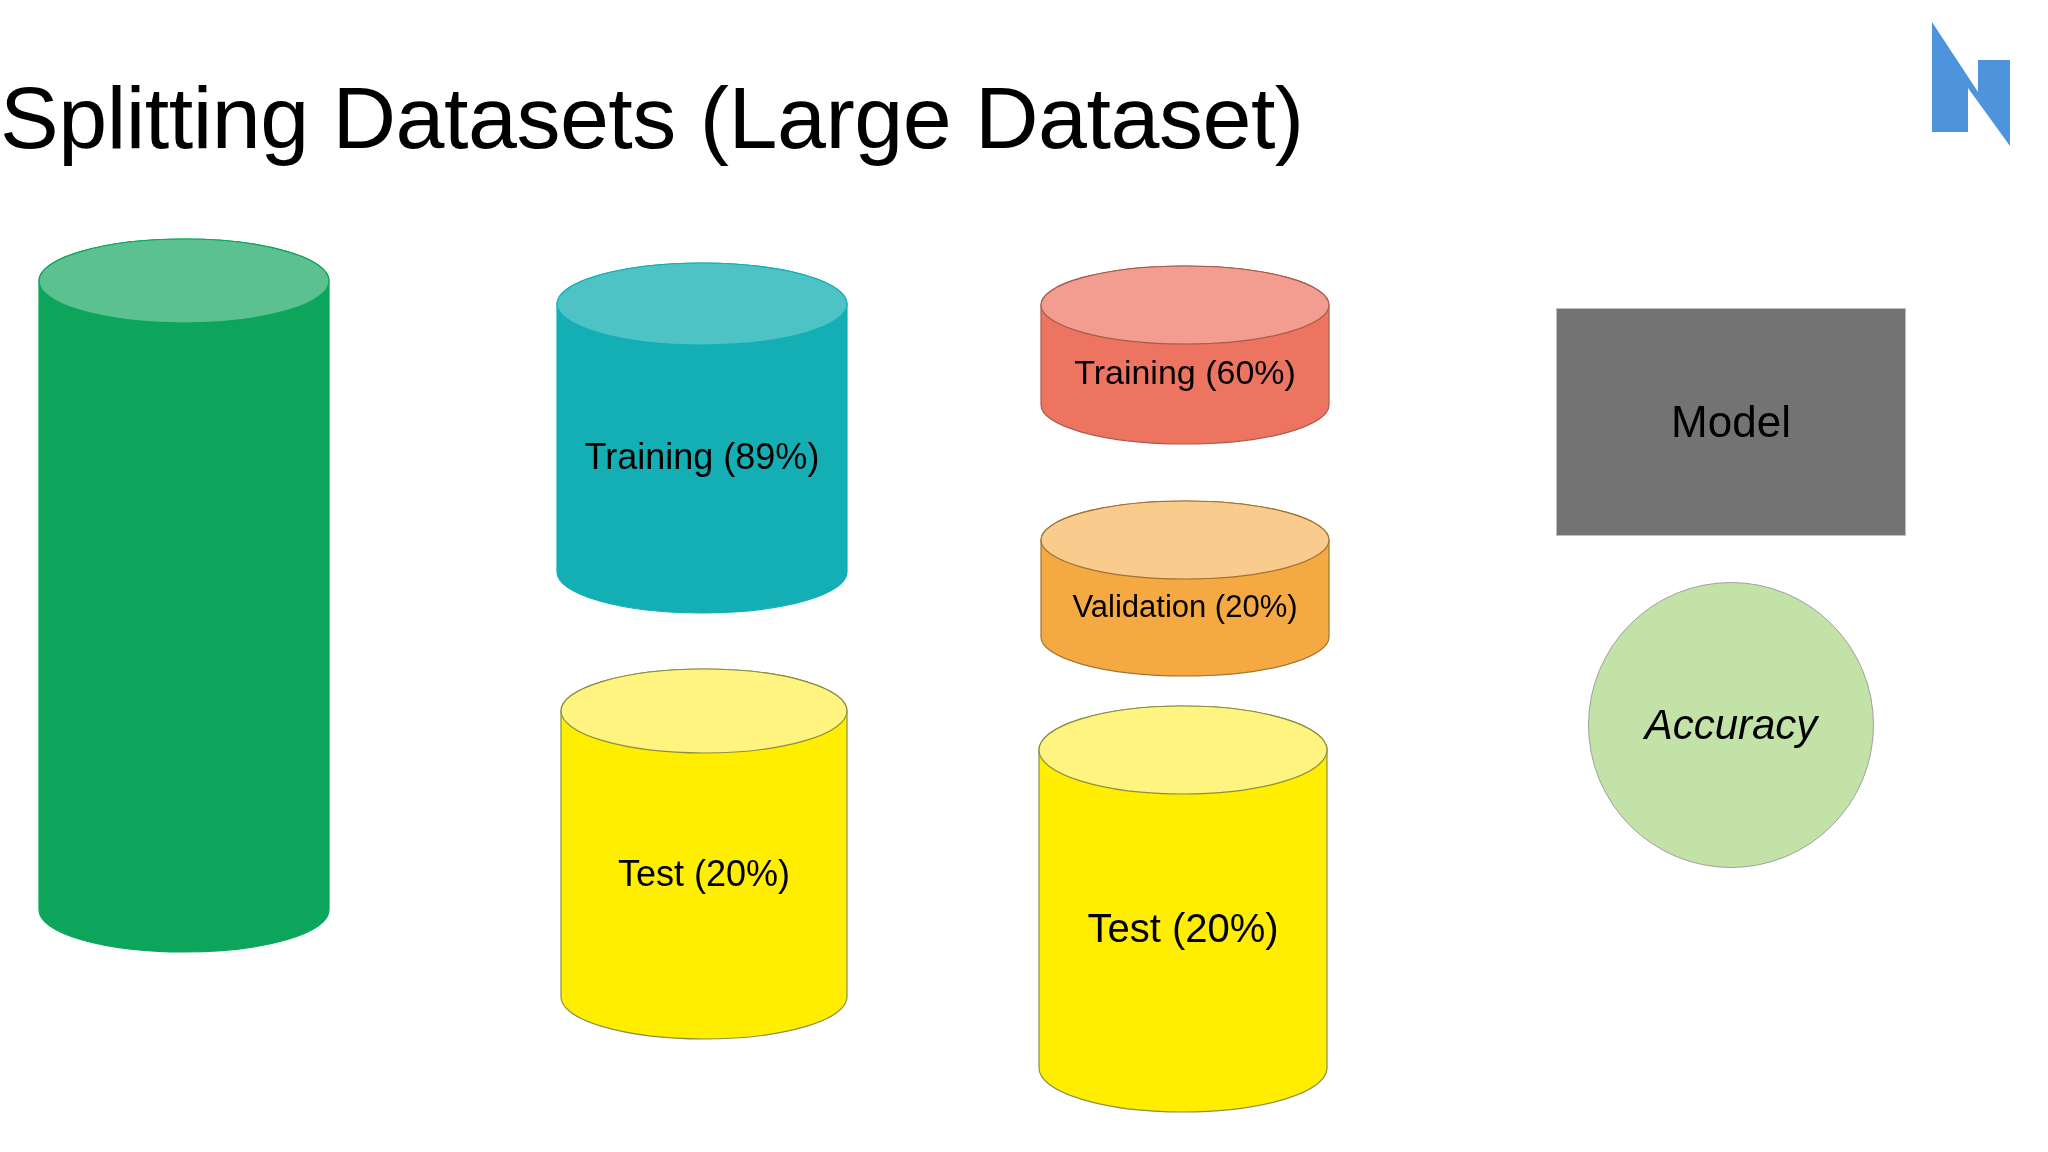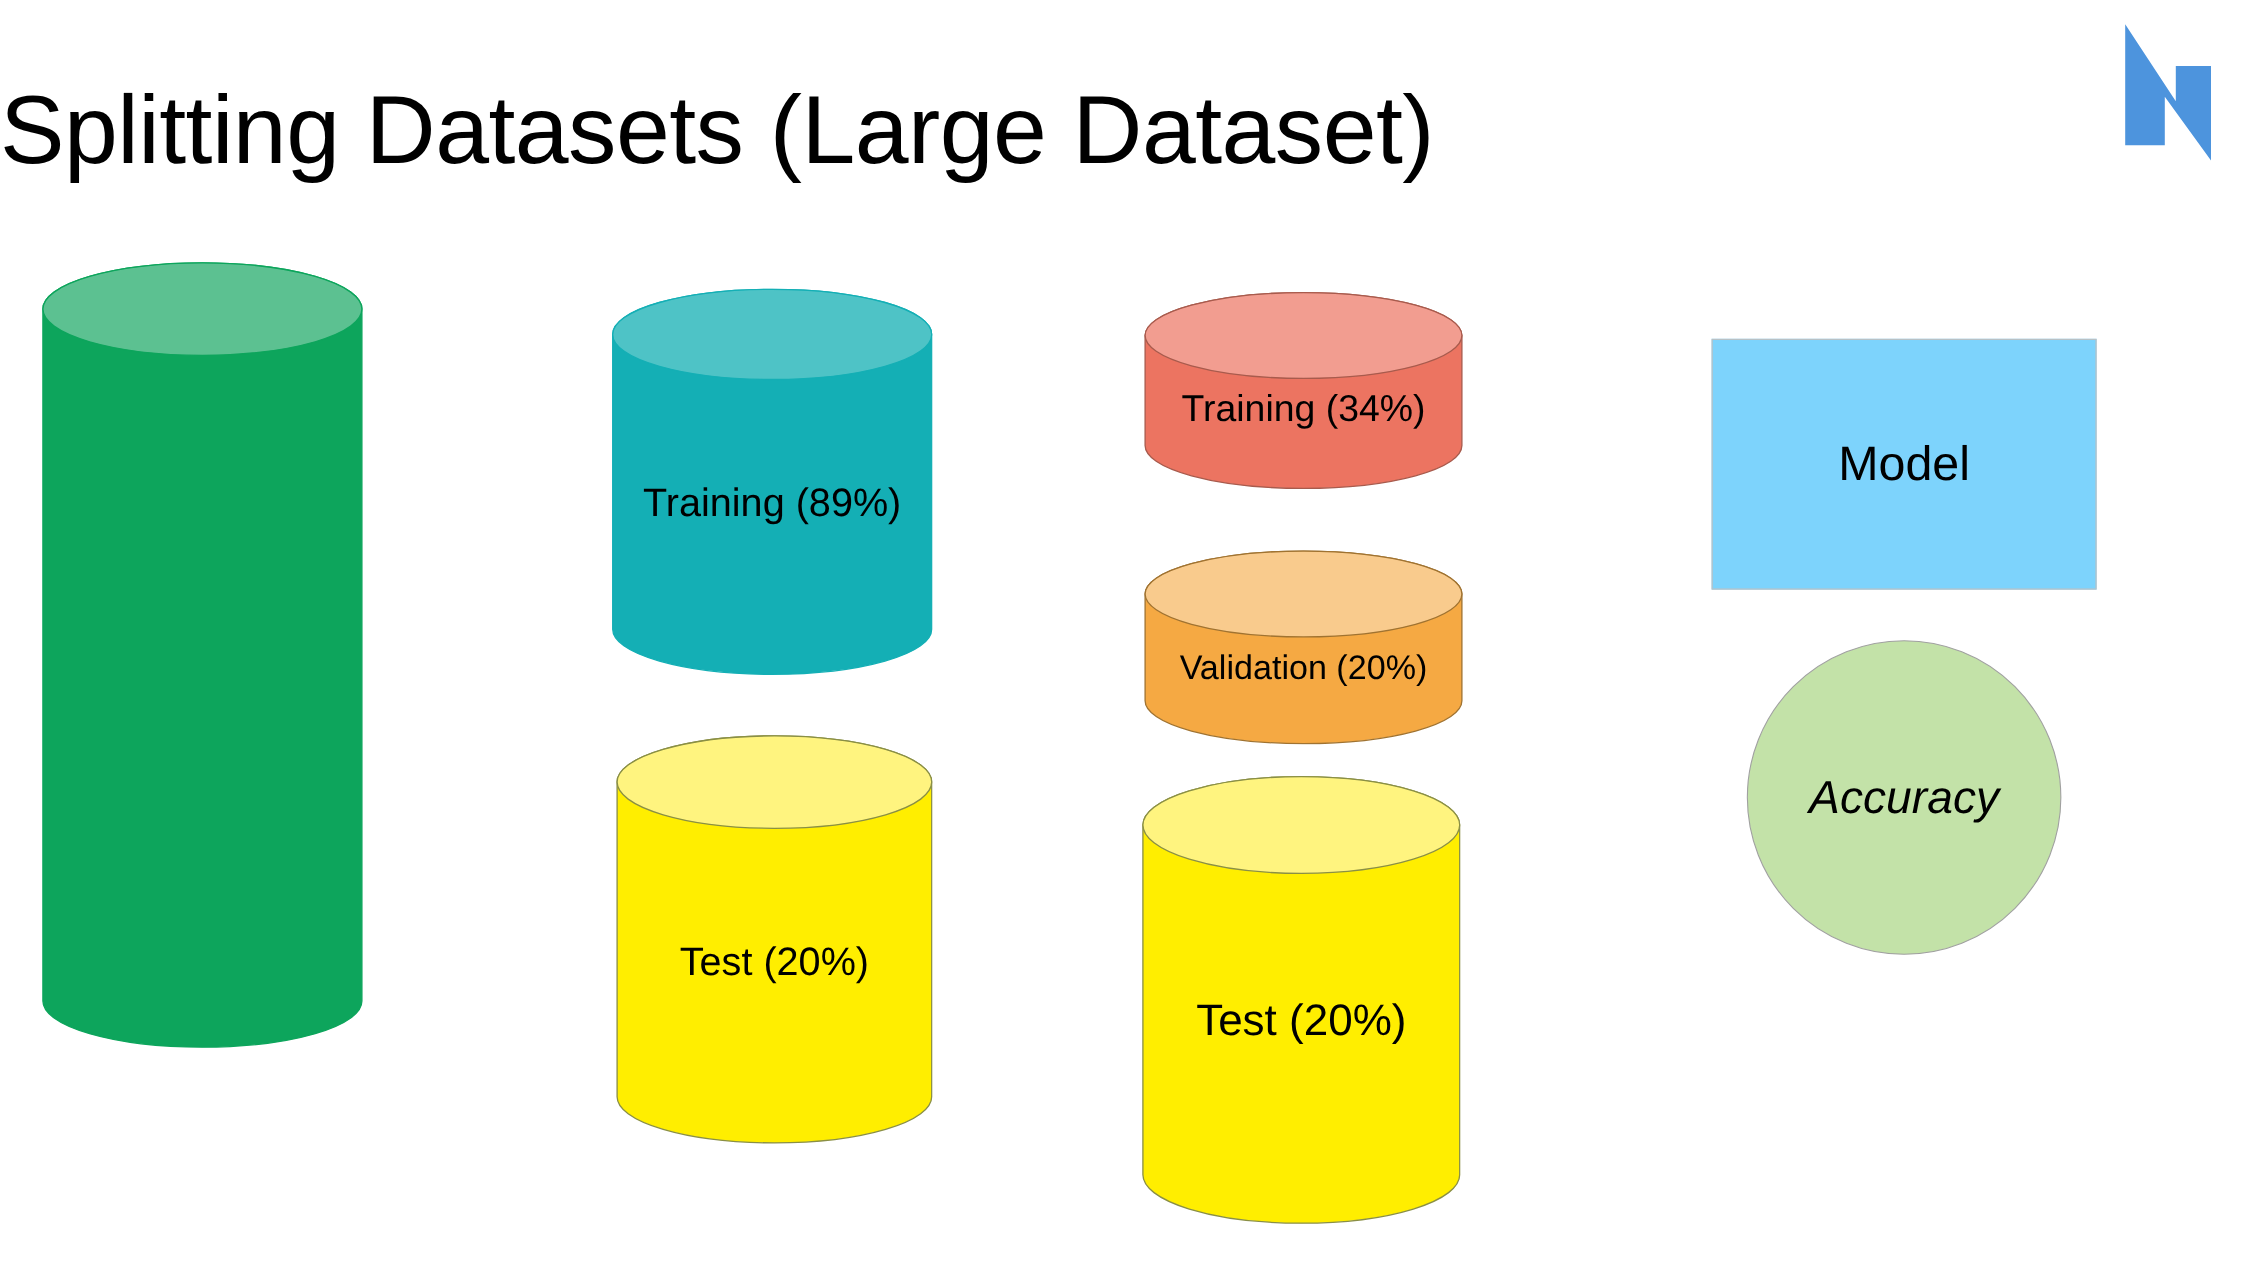--- a/index.html
+++ b/index.html
@@ -120,38 +120,38 @@
         </svg>
         <div class="cyl-label" style="font-size: 36px; top: 184.68px;">Test (20%)</div>
       </div>
     </div>
     <div>
       <div class="cylinder" style="left: 1040px; top: 265px; width: 290px; height: 180px;">
         <svg class="cyl-svg" width="290" height="180" viewBox="0 0 290 180">
           <path d="M 1 40 L 1 140 A 144 39 0 0 0 289 140 L 289 40 A 144 39 0 0 0 1 40 Z" fill="#ec7461" stroke="#a85b4d" stroke-width="1.2"></path>
           <ellipse cx="145" cy="40" rx="144" ry="39" fill="#f29d90" stroke="#a85b4d" stroke-width="1.2"></ellipse>
         </svg>
-        <div class="cyl-label" style="font-size: 34px; top: 88.42px;">Training (34%)</div>
+        <div class="cyl-label" style="font-size: 34px; top: 88.42px;">Training (60%)</div>
       </div>
       <div class="cylinder" style="left: 1040px; top: 500px; width: 290px; height: 177px; text-decoration: underline;">
         <svg class="cyl-svg" width="290" height="177" viewBox="0 0 290 177">
           <path d="M 1 40 L 1 137 A 144 39 0 0 0 289 137 L 289 40 A 144 39 0 0 0 1 40 Z" fill="#f5a943" stroke="#a07331" stroke-width="1.2"></path>
           <ellipse cx="145" cy="40" rx="144" ry="39" fill="#f9cb8d" stroke="#a07331" stroke-width="1.2"></ellipse>
         </svg>
         <div class="cyl-label" style="font-size: 31px; top: 88.78px;">Validation (20%)</div>
       </div>
       <div class="cylinder" style="left: 1038px; top: 705px; width: 290px; height: 408px;">
         <svg class="cyl-svg" width="290" height="408" viewBox="0 0 290 408">
           <path d="M 1 45 L 1 363 A 144 44 0 0 0 289 363 L 289 45 A 144 44 0 0 0 1 45 Z" fill="#ffee00" stroke="#8a8f45" stroke-width="1.2"></path>
           <ellipse cx="145" cy="45" rx="144" ry="44" fill="#fff47f" stroke="#8a8f45" stroke-width="1.2"></ellipse>
         </svg>
         <div class="cyl-label" style="font-size: 40px; top: 201.2px;">Test (20%)</div>
       </div>
     </div>
     <div>
-      <div class="rect-shape" style="left: 1556px; top: 308px; width: 350px; height: 228px; background: #7dd3fc; border: 1.5px solid rgb(191, 191, 191);">
+      <div class="rect-shape" style="left: 1556px; top: 308px; width: 350px; height: 228px; background: #737373; border: 1.5px solid rgb(191, 191, 191);">
         <span class="rect-label" style="font-size: 44px;">Model</span>
       </div>
       <div class="ellipse-shape" style="left: 1588px; top: 582px; width: 286px; height: 286px; background: rgb(195, 226, 168); border: 1.5px solid rgb(160, 160, 160);">
         <span class="ellipse-label" style="font-size: 42px;">Accuracy</span>
       </div>
     </div>
   </div>
 
 </body></html>

